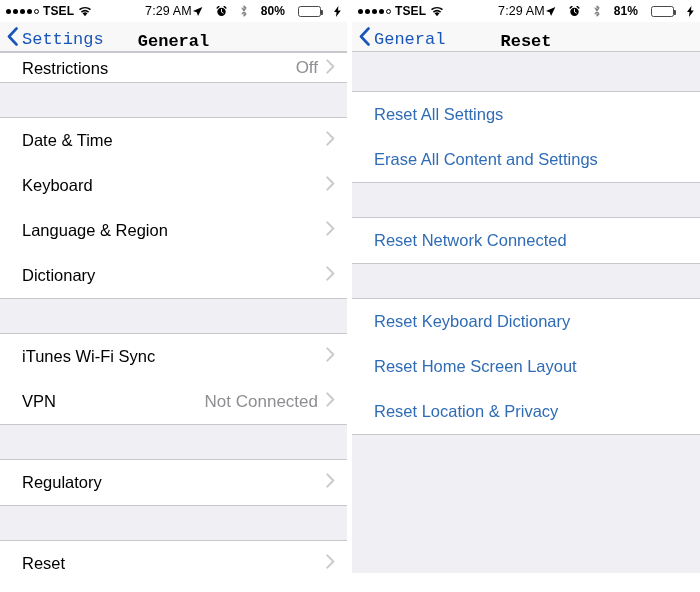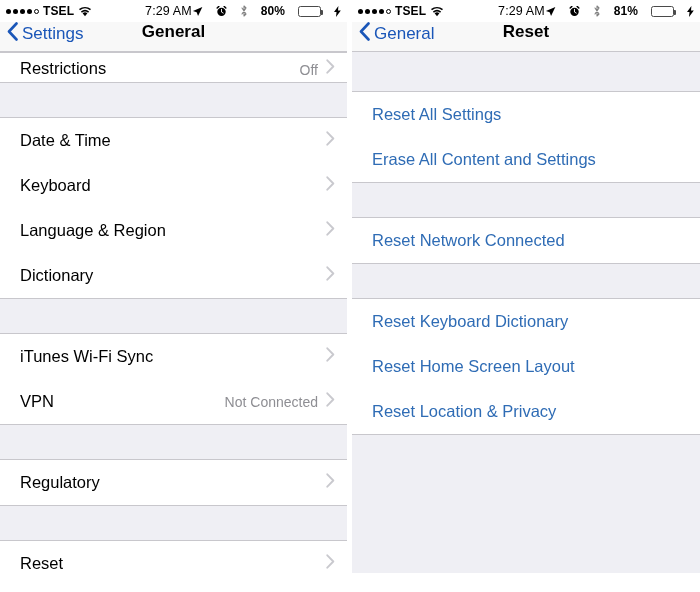--- a/index.html
+++ b/index.html
@@ -41,52 +41,53 @@
   }
   .battery::after {
     content:""; position:absolute; right:-3px; top:3px;
     width:2px; height:5px; background:#4a4a4a; border-radius:0 1px 1px 0;
   }
   .battery .fill { height:100%; background:#fc0; border-radius:1px; }
 
   
   .navbar {
     height:30px; background:#f8f8f8;
-    display:flex; align-items:flex-start; position:relative;
+    display:flex; align-items:flex-end; position:relative;
     border-bottom:0.5px solid #c8c7cc;
+    font-family:Liberation Mono, monospace;
   }
   .back {
     display:flex; align-items:center; gap:4px;
     padding-left:7px; color:#1a56b8; cursor:pointer;
     font-size:17px; z-index:2;
   }
   .back .chev-l { display:block; }
   .nav-title {
     position:absolute; left:0; right:0; text-align:center;
     font-size:17px; font-weight:bold; color:#000;
   }
 
   
   .list { background:#efeff4; height:540px; overflow:hidden; }
   .spacer { background:#efeff4; }
   .group  { background:#ffffff; }
   .row {
     display:flex; align-items:center;
     height:45px; background:#ffffff;
-    padding-left:20px; padding-right:12px;
-    position:relative; cursor:pointer;
+    padding-left:8px; padding-right:12px;
+    position:relative; cursor:pointer;margin-left:14px;
   }
   .row .sep {
     position:absolute; left:16px; right:0; bottom:0;
     height:0.5px; background:#d3d3d8;
   }
   .row:last-child .sep { display:none; }
   .group.bordered { border-top:0.5px solid #c8c7cc; border-bottom:0.5px solid #c8c7cc; }
   .label { font-size:16.5px; color:#000; flex:1 1 auto; }
-  .value { font-size:14px; color:#8e8e93; margin-right:8px; }
+  .value { font-size:17px; color:#8e8e93; margin-right:8px; }
   .chev-r { flex:0 0 auto; opacity:0.95; }
   .row.partial { height:29px; align-items:flex-end; padding-bottom:4px; }
 
   .link-row .label { color:#2f6cb5; }
 </style>
 </head>
 <body>
 
 <div class="screens">
 

